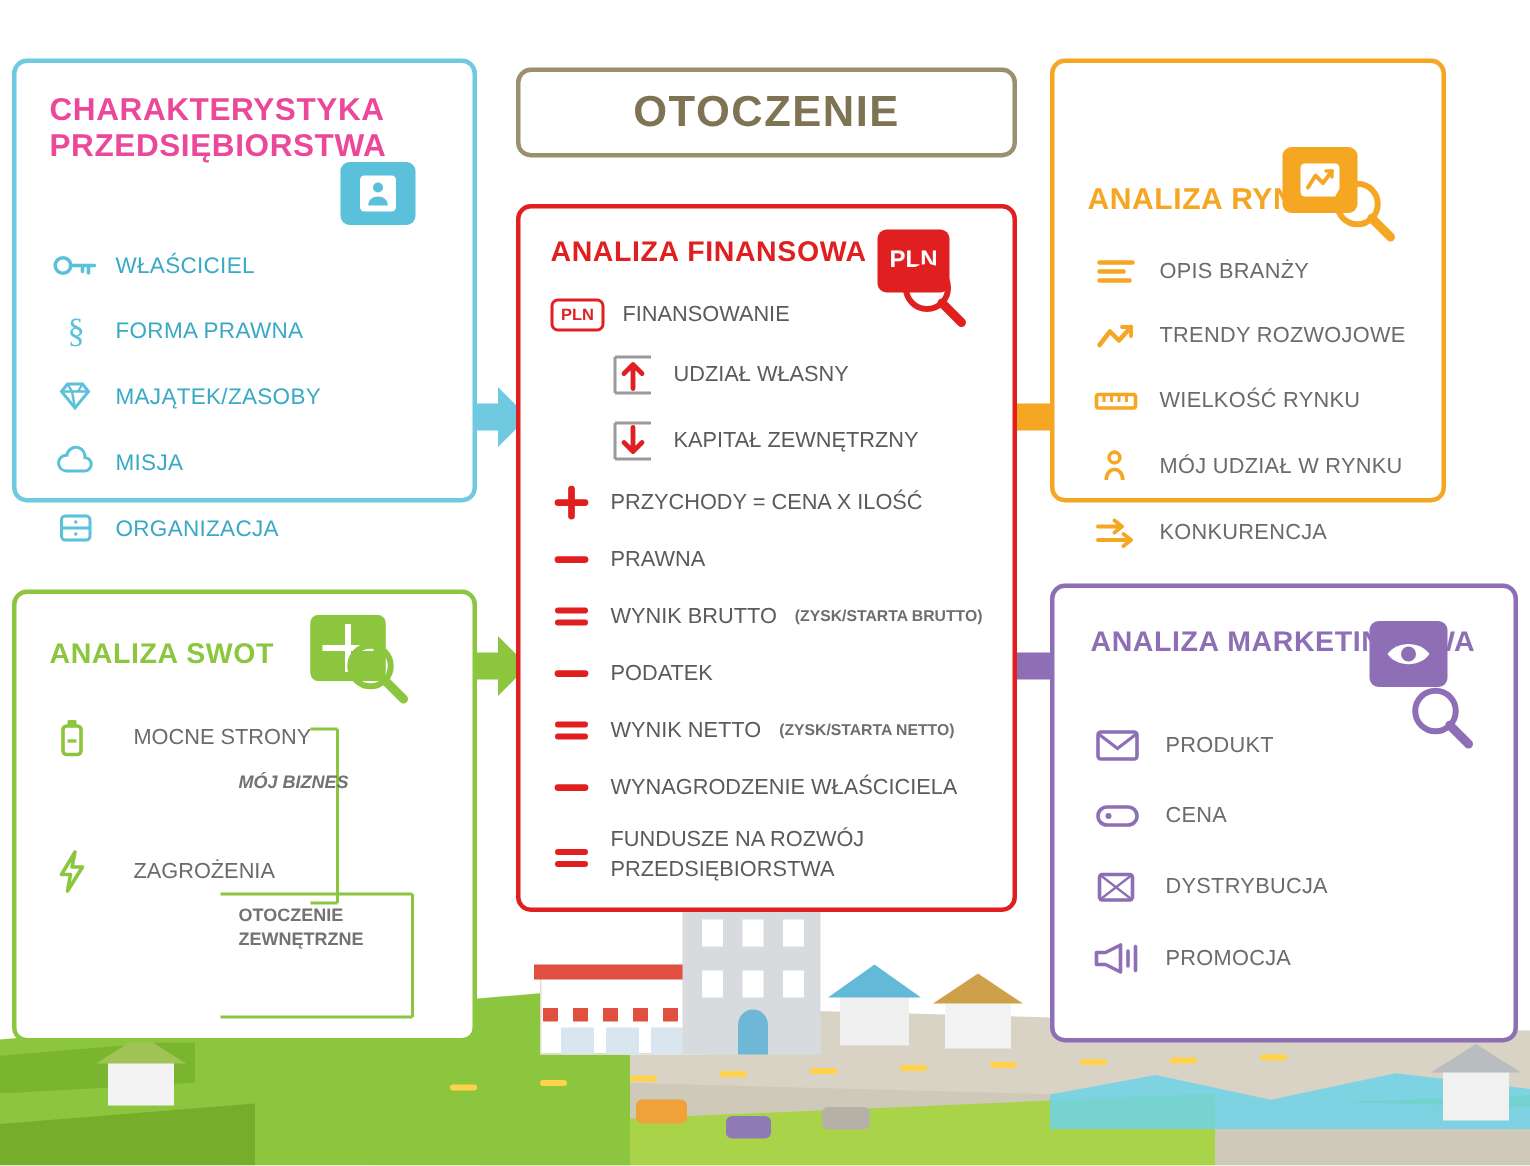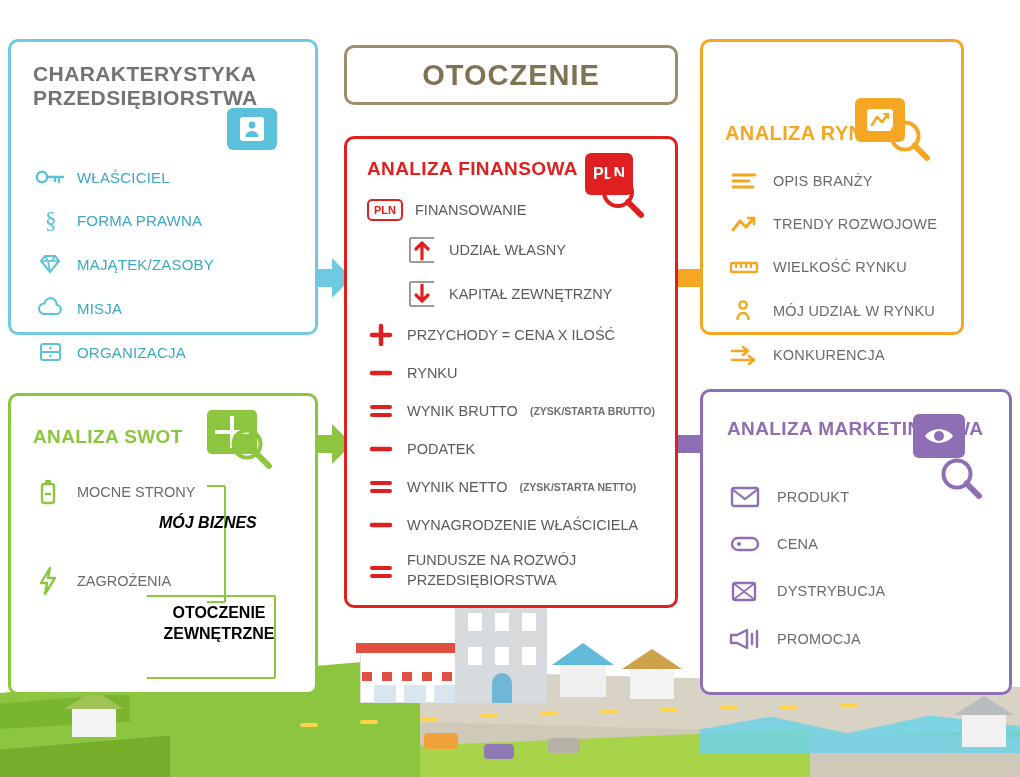--- a/index.html
+++ b/index.html
@@ -53,21 +53,21 @@
   .car3{left:548px;bottom:24px;width:32px;height:15px;background:#b6b1a6;}
 
   
   .panel{position:absolute;border-radius:10px;background:#ffffff;box-sizing:border-box;}
   .panel-title{font-weight:bold;letter-spacing:.4px;line-height:1.12;}
   .row{display:flex;align-items:center;gap:12px;}
   .item-label{font-size:14.5px;letter-spacing:.2px;}
 
   
   #p-char{left:8px;top:39px;width:310px;height:296px;border:3px solid #6fc9e0;}
-  #p-char .panel-title{color:#737373;font-size:21px;position:absolute;left:22px;top:20px;}
+  #p-char .panel-title{color:#ec4899;font-size:21px;position:absolute;left:22px;top:20px;}
   .char-list{position:absolute;left:24px;top:124px;display:flex;flex-direction:column;gap:20px;}
   .char-list .item-label{color:#3aa9c6;font-size:15px;}
   .badge-char{position:absolute;right:38px;top:66px;width:50px;height:42px;background:#5bc0da;border-radius:6px;display:flex;align-items:center;justify-content:center;}
 
   
   #p-title{left:344px;top:45px;width:334px;height:60px;border:3px solid #9c8f6c;background:#fff;display:flex;align-items:center;justify-content:center;}
   #p-title .panel-title{color:#7e7353;font-size:29px;letter-spacing:1px;}
 
   
   #p-fin{left:344px;top:136px;width:334px;height:472px;border:3px solid #e02020;}
@@ -83,22 +83,22 @@
   #p-mkt{left:700px;top:39px;width:264px;height:296px;border:3px solid #f5a623;}
   #p-mkt .panel-title{color:#f5a623;font-size:20px;position:absolute;left:22px;top:80px;}
   .mkt-list{position:absolute;left:24px;top:128px;display:flex;flex-direction:column;gap:21px;}
   .mkt-list .item-label{color:#6b6b6b;font-size:14.5px;}
   .badge-mkt{position:absolute;right:56px;top:56px;width:50px;height:44px;background:#f5a623;border-radius:6px;display:flex;align-items:center;justify-content:center;}
 
   
   #p-swot{left:8px;top:393px;width:310px;height:302px;border:3px solid #8cc63f;}
   #p-swot .panel-title{color:#8cc63f;font-size:19px;position:absolute;left:22px;top:30px;}
   .swot-list{position:absolute;left:20px;top:82px;}
-  .swot-row{display:flex;align-items:center;gap:12px;margin-bottom:22px;color:#6b6b6b;font-size:14.5px;}
-  .swot-group{position:absolute;color:#000000;font-size:16px;font-style:italic;text-align:center;}
+  .swot-row{display:flex;align-items:center;gap:24px;margin-bottom:22px;color:#6b6b6b;font-size:14.5px;}
+  .swot-group{position:absolute;color:#737373;font-size:12px;font-style:italic;}
   .badge-swot{position:absolute;left:196px;top:14px;width:50px;height:44px;background:#8cc63f;border-radius:6px;}
 
   
   #p-mkg{left:700px;top:389px;width:312px;height:306px;border:3px solid #8e6fb5;}
   #p-mkg .panel-title{color:#8e6fb5;font-size:19px;position:absolute;left:24px;top:26px;}
   .mkg-list{position:absolute;left:22px;top:92px;display:flex;flex-direction:column;gap:22px;}
   .mkg-list .item-label{color:#6b6b6b;font-size:14.5px;}
   .badge-mkg{position:absolute;right:44px;top:22px;width:52px;height:44px;background:#8e6fb5;border-radius:6px;display:flex;align-items:center;justify-content:center;}
 
   
@@ -288,21 +288,21 @@
           </svg>
       </span>
       <span>PRZYCHODY = CENA X ILOŚĆ</span>
     </div>
     <div class="fin-row">
       <span class="ico" style="width:28px">
         <svg width="24" height="24" viewBox="0 0 24 24">
             <path d="M3 12 H21" stroke="#e02020" stroke-width="4.5" stroke-linecap="round"></path>
           </svg>
       </span>
-      <span>RYNKU</span>
+      <span>PRAWNA</span>
     </div>
     <div class="fin-row">
       <span class="ico" style="width:28px">
         <svg width="24" height="24" viewBox="0 0 24 24">
             <path d="M3 8 H21 M3 16 H21" stroke="#e02020" stroke-width="4" stroke-linecap="round"></path>
           </svg>
       </span>
       <span>WYNIK BRUTTO</span>
       <span class="sub">(ZYSK/STARTA BRUTTO)</span>
     </div>

